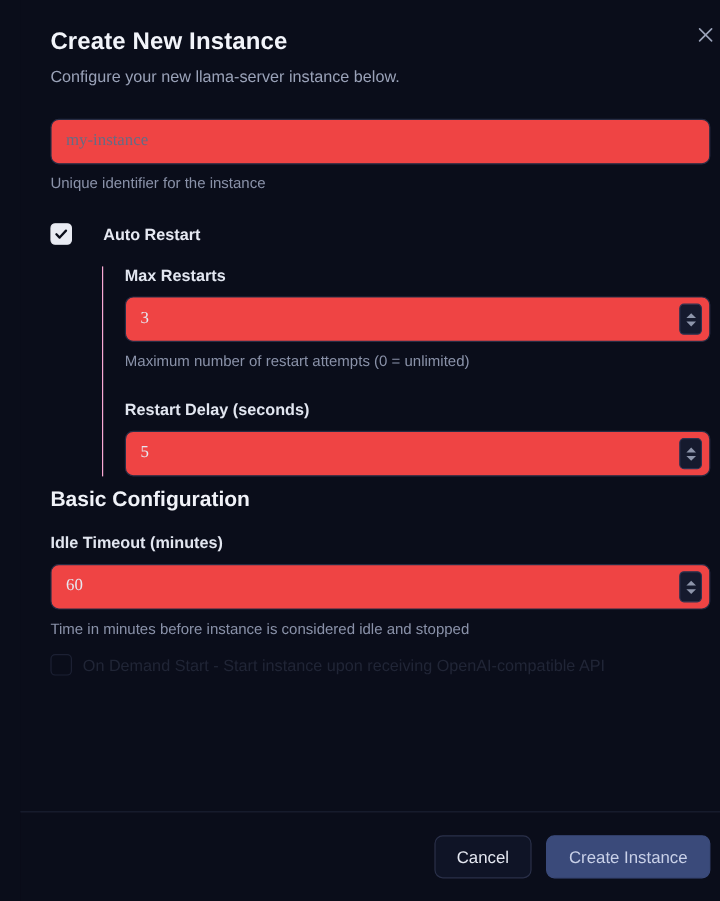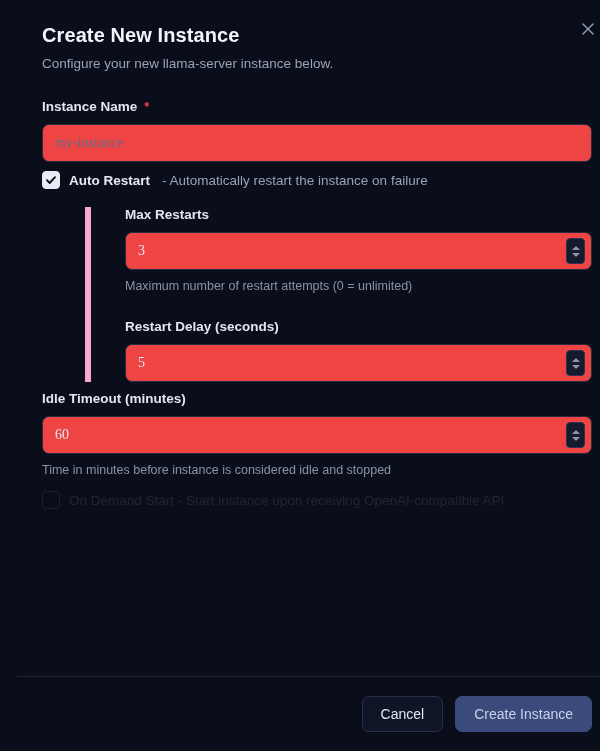--- a/index.html
+++ b/index.html
@@ -108,21 +108,21 @@
   .section-title {
     font-size: 17.5px;
     font-weight: bold;
     color: #f0f2f8;
     margin: 0 0 18px 0;
   }
 
   .check-row {
     display: flex;
     align-items: center;
-    gap: 9px;
+    gap: 26px;
     margin-bottom: 18px;
   }
   .checkbox {
     width: 18px;
     height: 18px;
     border-radius: 4px;
     background: #e9ebf3;
     border: 1px solid #e9ebf3;
     display: flex;
     align-items: center;
@@ -137,22 +137,22 @@
     color: #e6e9f2;
   }
   .check-note {
     font-size: 13.5px;
     color: #9aa2b8;
     margin-left: 3px;
   }
 
   .indent {
     margin-left: 43px;
-    border-left: 6px solid #f9a8d4;
-    padding-left: 16px;
+    border-left: 1px solid #f9a8d4;
+    padding-left: 0;
     position: relative;
   }
   .indent > .inner { padding-left: 0; }
 
   .sub-label {
     font-size: 13.5px;
     font-weight: bold;
     color: #e2e6f0;
     margin-bottom: 10px;
   }
@@ -247,37 +247,33 @@
     <svg width="14" height="14" viewBox="0 0 14 14" fill="none">
       <path d="M2 2 L12 12 M12 2 L2 12" stroke="#9aa2b8" stroke-width="1.4" stroke-linecap="round"></path>
     </svg>
   </button>
 
   <div class="scroll-area">
 
     <h1 class="title">Create New Instance</h1>
     <p class="subtitle">Configure your new llama-server instance below.</p>
 
-    <div class="field-label">
-      <span>Instance Name</span>
-      <span class="req">*</span>
-    </div>
     <div class="input-wrap">
       <input class="txt" type="text" value="" placeholder="my-instance" style="">
     </div>
+    <div class="helper">Unique identifier for the instance</div>
 
 
     <div class="check-row">
       <span class="checkbox">
         <svg width="12" height="12" viewBox="0 0 12 12">
           <path d="M2 6.2 L4.7 9 L10 3.2" stroke="#0a0d1a" stroke-width="1.9" fill="none" stroke-linecap="round" stroke-linejoin="round"></path>
         </svg>
       </span>
       <span class="check-label">Auto Restart</span>
-      <span class="check-note">- Automatically restart the instance on failure</span>
     </div>
 
     <div class="indent">
       <div class="inner" style="padding-left:18px;">
 
         <div class="sub-label">Max Restarts</div>
         <div class="input-wrap">
           <input class="txt" type="text" value="3" style="">
           <span class="spinner">
             <span class="ar up"></span>
@@ -291,20 +287,21 @@
           <input class="txt" type="text" value="5" style="">
           <span class="spinner">
             <span class="ar up"></span>
             <span class="ar dn"></span>
           </span>
         </div>
 
       </div>
     </div>
 
+    <h2 class="section-title">Basic Configuration</h2>
 
     <div class="field-label">
       <span>Idle Timeout (minutes)</span>
     </div>
     <div class="input-wrap">
       <input class="txt" type="text" value="60" style="">
       <span class="spinner">
         <span class="ar up"></span>
         <span class="ar dn"></span>
       </span>

